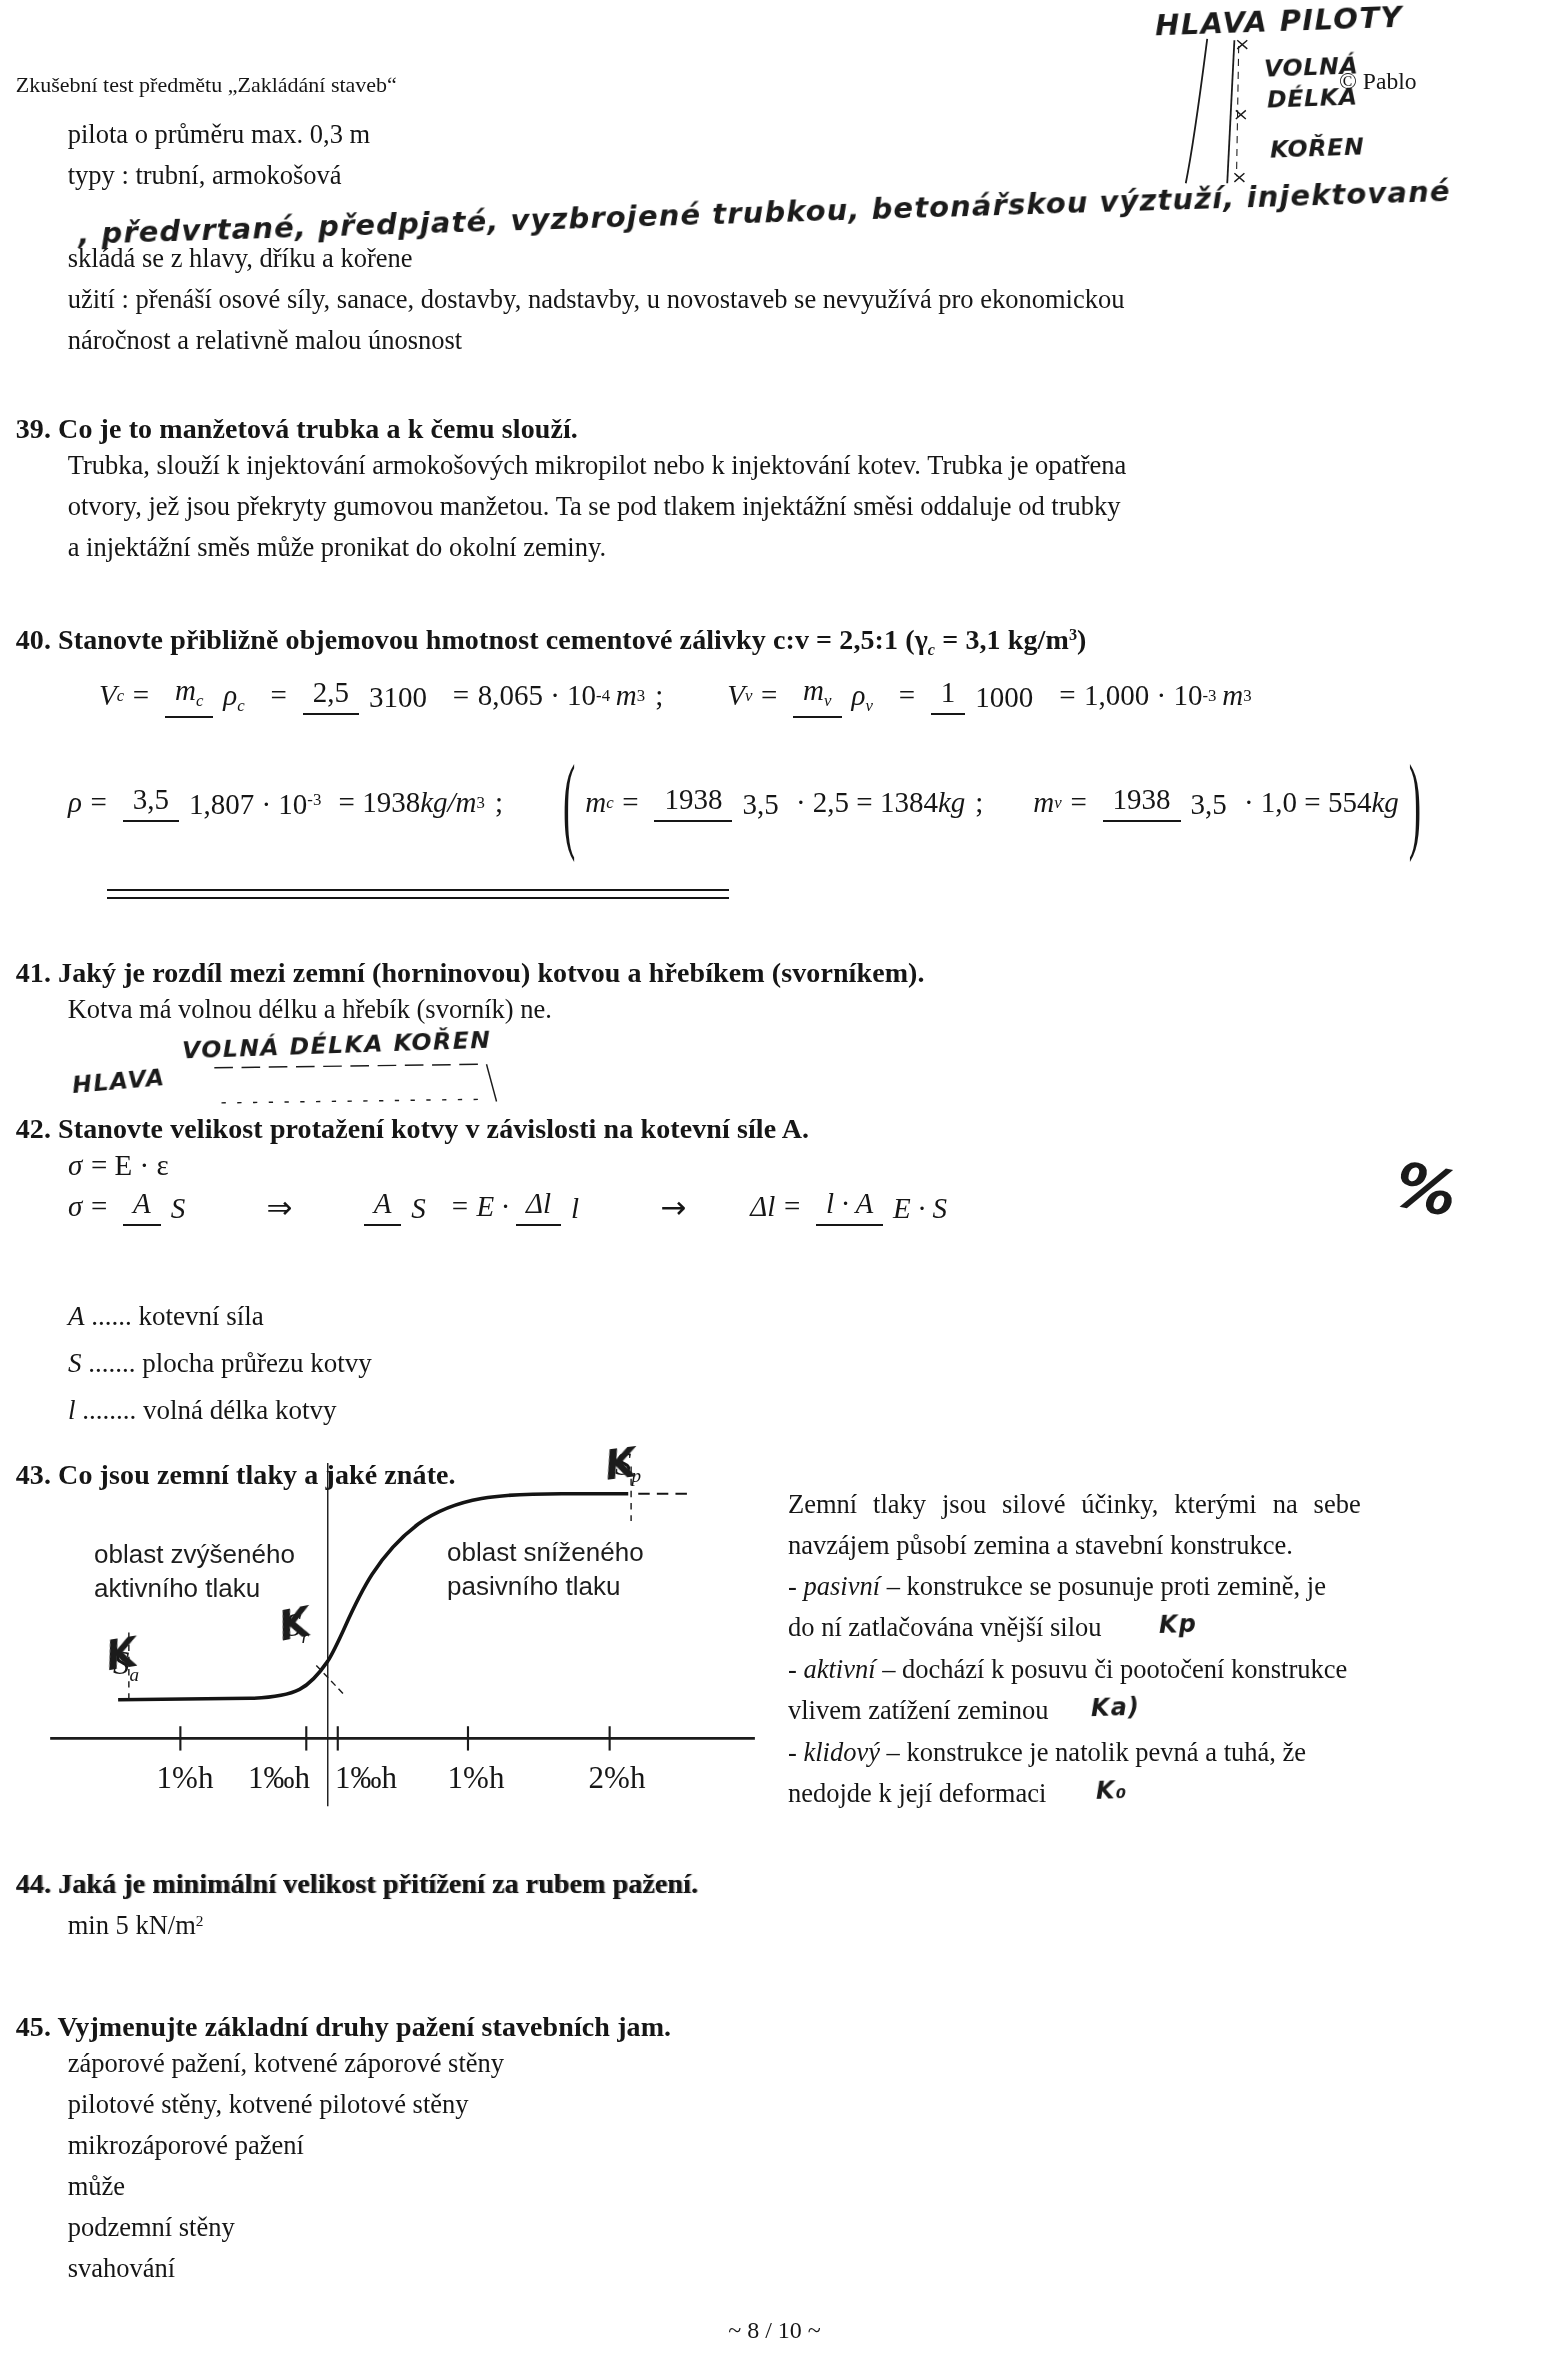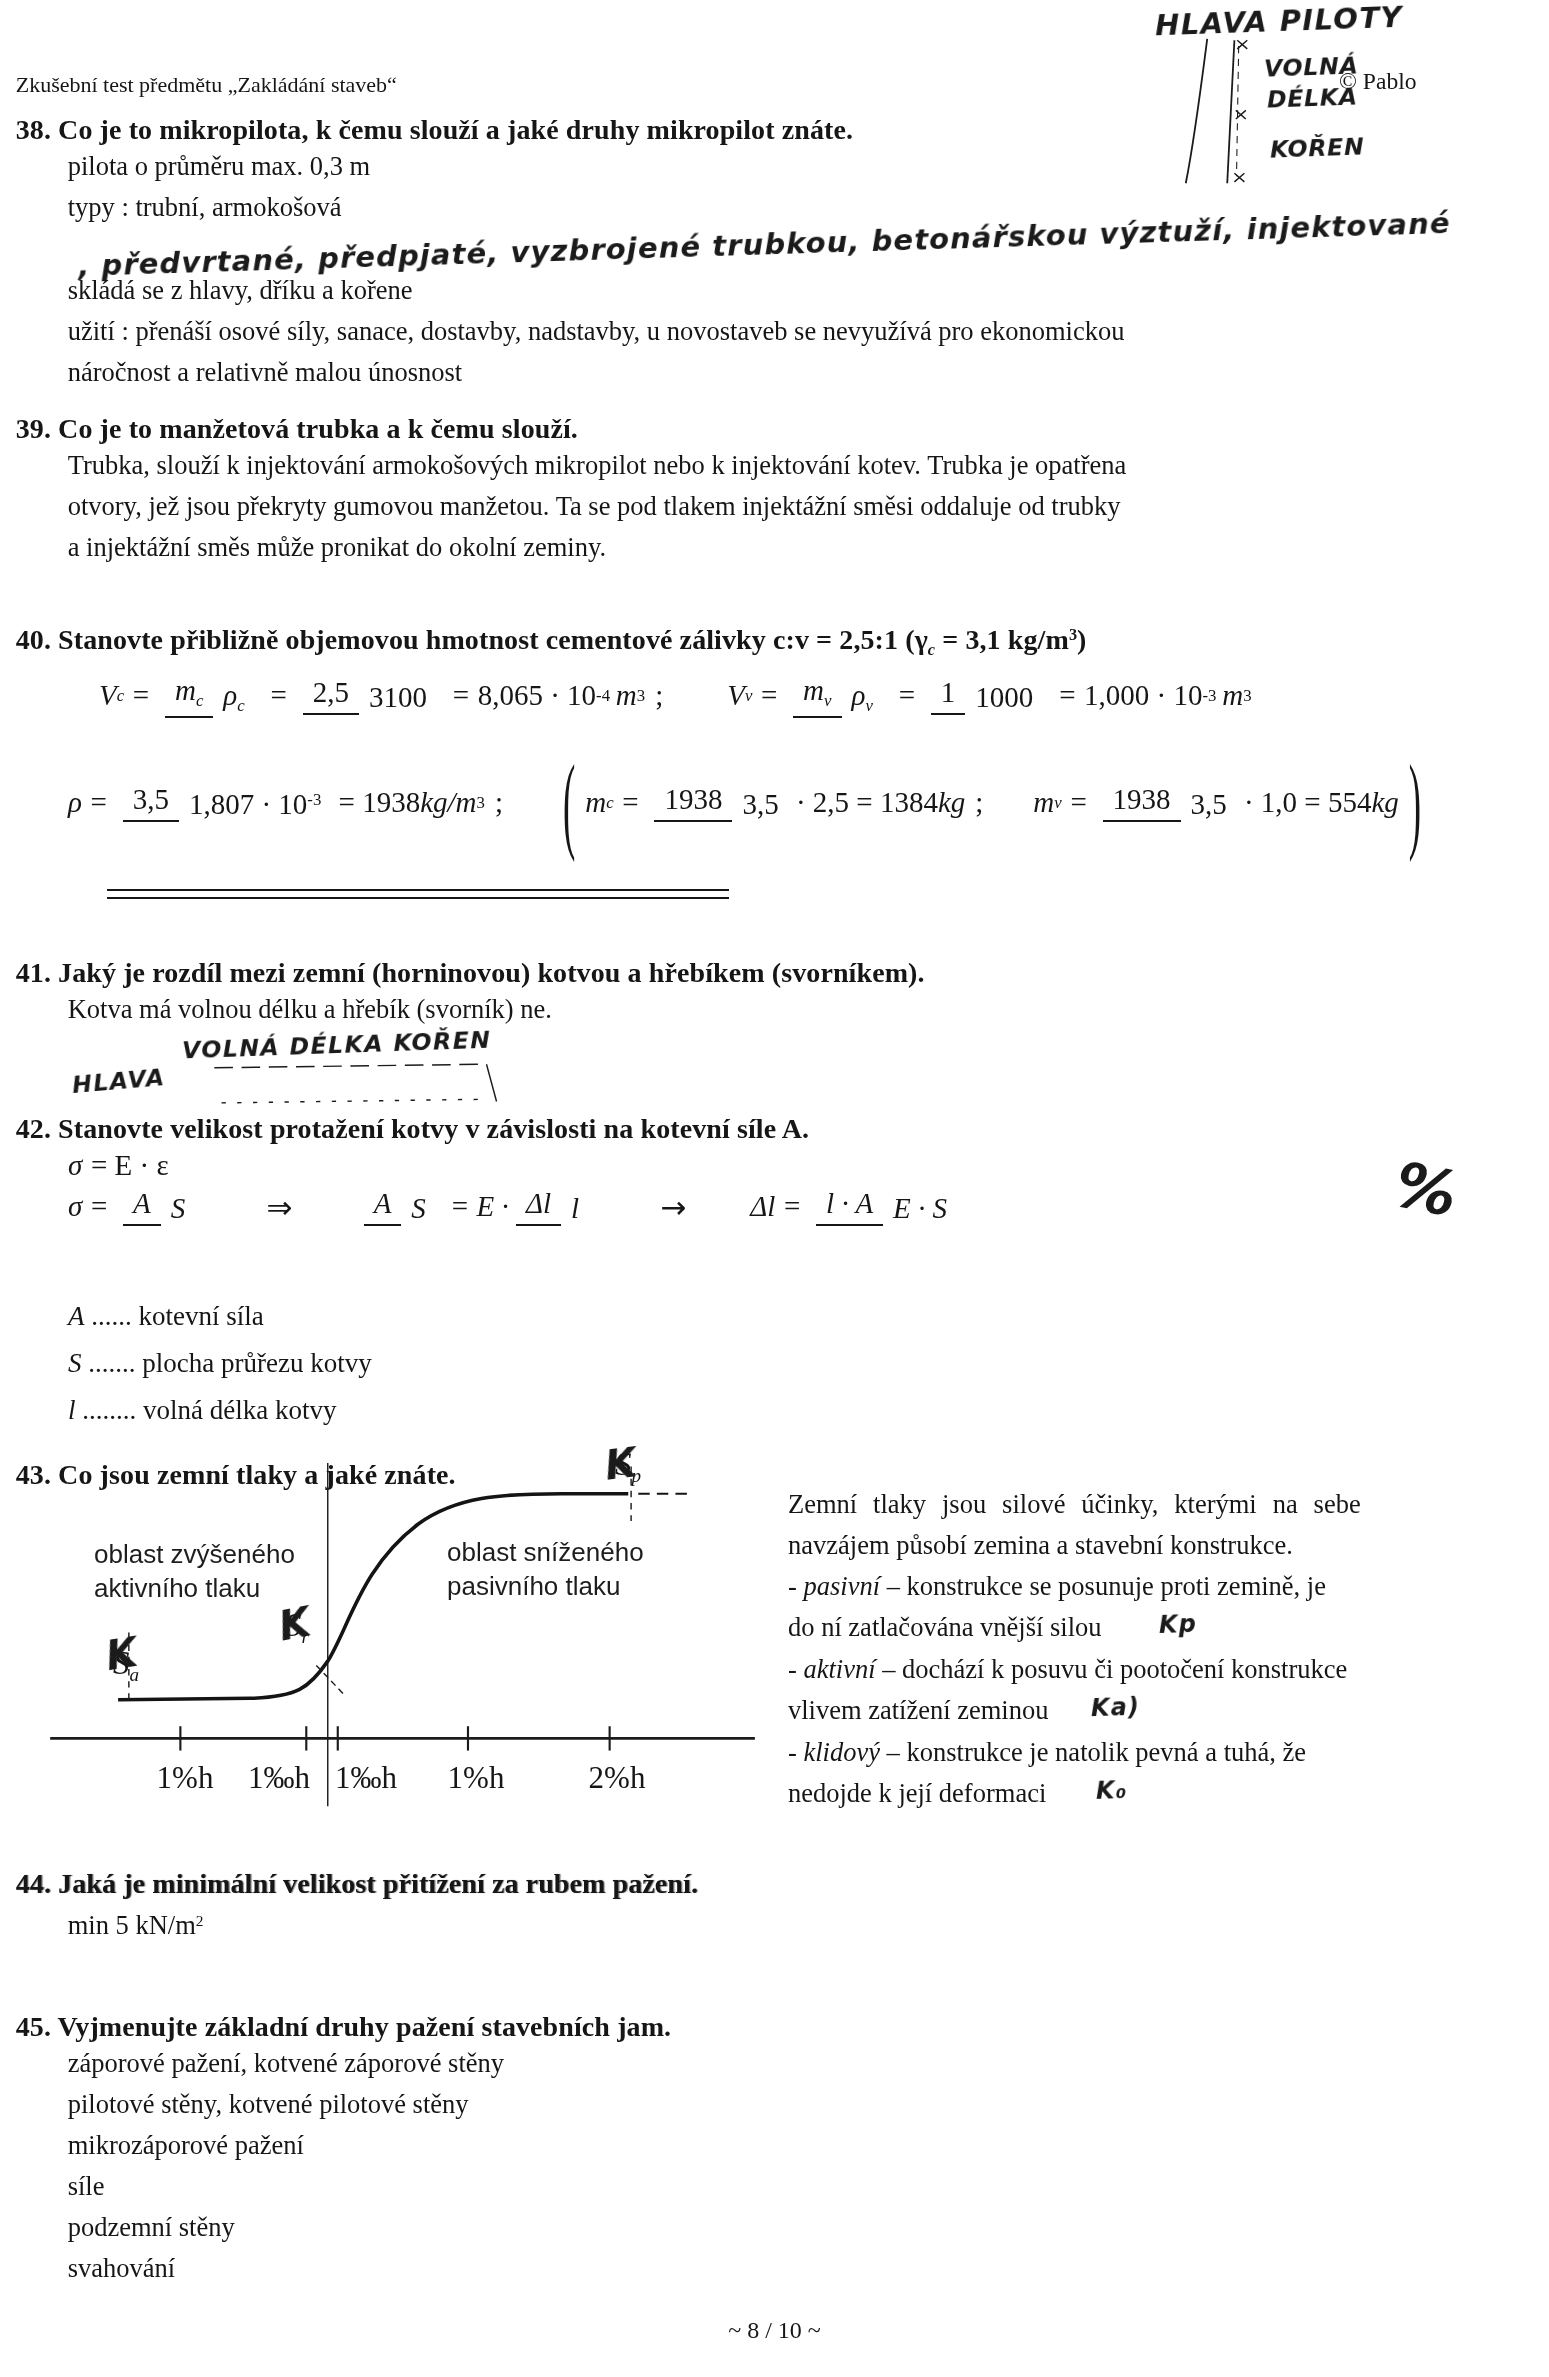--- a/index.html
+++ b/index.html
@@ -59,21 +59,20 @@
       <path d="M146,208 L160,196 M146,196 L160,208" stroke="#1b1b1b" stroke-width="2" fill="none"></path>
       <path d="M152,18 L149,200" stroke="#1b1b1b" stroke-width="1.5" stroke-dasharray="10 8" fill="none"></path>
     </svg>
     <span class="abs hw hw-block sketch-label" style="left:134px;top:49px;">VOLNÁ</span>
     <span class="abs hw hw-block sketch-label" style="left:137px;top:80px;">DÉLKA</span>
     <span class="abs hw hw-block sketch-label" style="left:140px;top:130px;">KOŘEN</span>
   </div>
   <div class="abs" style="left:1339px;top:68px;font-size:23.6px;">© Pablo</div>
 
   <div class="abs" style="left:15.7px;top:114px;width:1523px;">
-    <div class="head">38. Co je to mikropilota, k čemu slouží a jaké druhy mikropilot znáte.</div>
     <div class="indent bodyblock">
       <div class="bline">pilota o průměru max. 0,3 m</div>
       <div class="bline"><span>typy : trubní, armokošová</span><span class="hw hw-inline">, předvrtané, předpjaté, vyzbrojené trubkou, betonářskou výztuží, injektované</span></div>
       <div class="bline">skládá se z hlavy, dříku a kořene</div>
       <div class="bline">užití : přenáší osové síly, sanace, dostavby, nadstavby, u novostaveb se nevyužívá pro ekonomickou</div>
       <div class="bline">náročnost a relativně malou únosnost</div>
     </div>
   </div>
 
   <div class="abs" style="left:15.7px;top:413px;width:1523px;">
@@ -276,21 +275,21 @@
       <div class="bline"><span>min 5 kN/m</span><span class="sp">2</span></div>
     </div>
   </div>
 
   <div class="abs" style="left:15.7px;top:2011px;width:1523px;">
     <div class="head">45. Vyjmenujte základní druhy pažení stavebních jam.</div>
     <div class="indent bodyblock" style="line-height:44px;">
       <div class="bline">záporové pažení, kotvené záporové stěny</div>
       <div class="bline">pilotové stěny, kotvené pilotové stěny</div>
       <div class="bline">mikrozáporové pažení</div>
-      <div class="bline">síle</div>
+      <div class="bline">může</div>
       <div class="bline">podzemní stěny</div>
       <div class="bline">svahování</div>
     </div>
   </div>
 
   <div class="abs footer" style="left:0;top:2317px;">~ 8 / 10 ~</div>
 
 </div>
 
 

